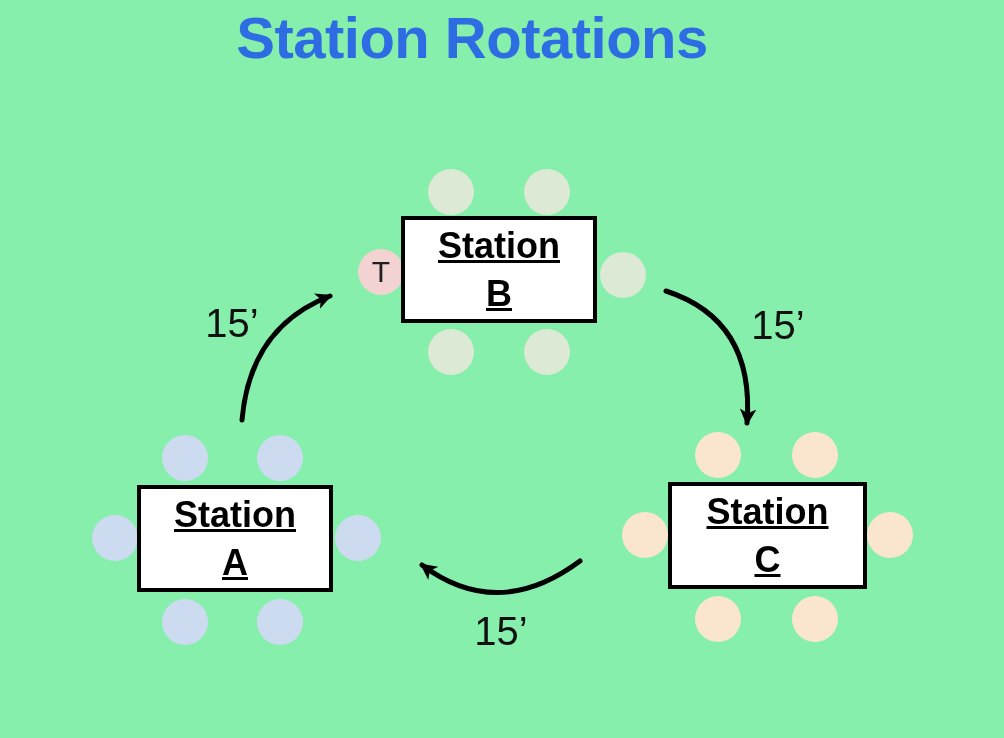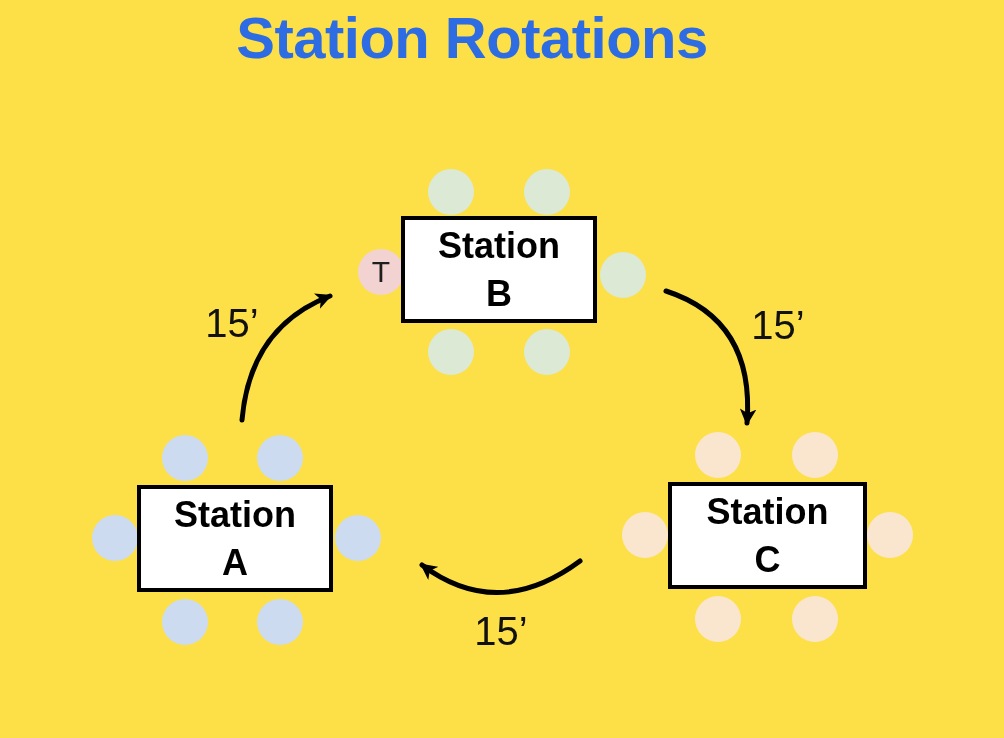--- a/index.html
+++ b/index.html
@@ -4,21 +4,21 @@
 <style>
   html, body {
     margin: 0;
     padding: 0;
     background: #ffffff;
   }
   .canvas {
     position: relative;
     width: 1004px;
     height: 738px;
-    background: #fde047;
+    background: #86efac;
     overflow: hidden;
     font-family: "Liberation Sans", sans-serif;
   }
   .title {
     position: absolute;
     left: 472px;
     top: 4px;
     transform: translateX(-50%);
     margin: 0;
     font-size: 58px;
@@ -59,20 +59,21 @@
   .station {
     position: absolute;
     background: #ffffff;
     border: 4px solid #000000;
     box-sizing: border-box;
     display: flex;
     flex-direction: column;
     align-items: center;
     justify-content: center;
     z-index: 3;
+    text-decoration: underline;
   }
   .station-line {
     font-size: 36px;
     font-weight: 700;
     line-height: 1.32;
     color: #000000;
     text-align: center;
   }
   .duration {
     position: absolute;

